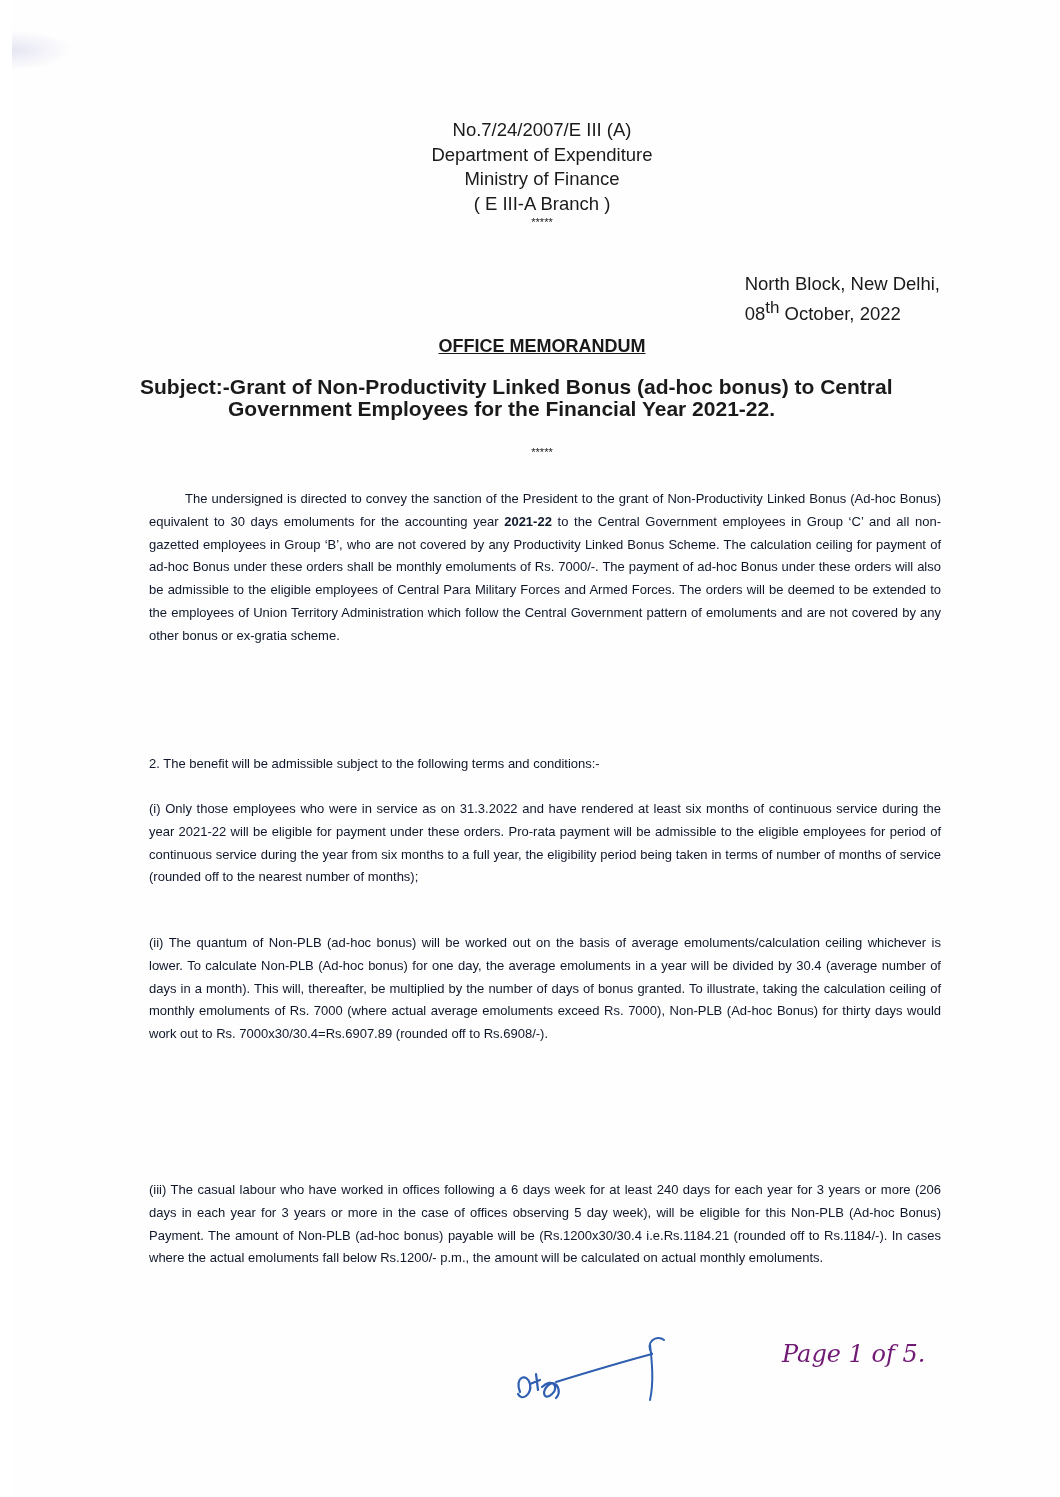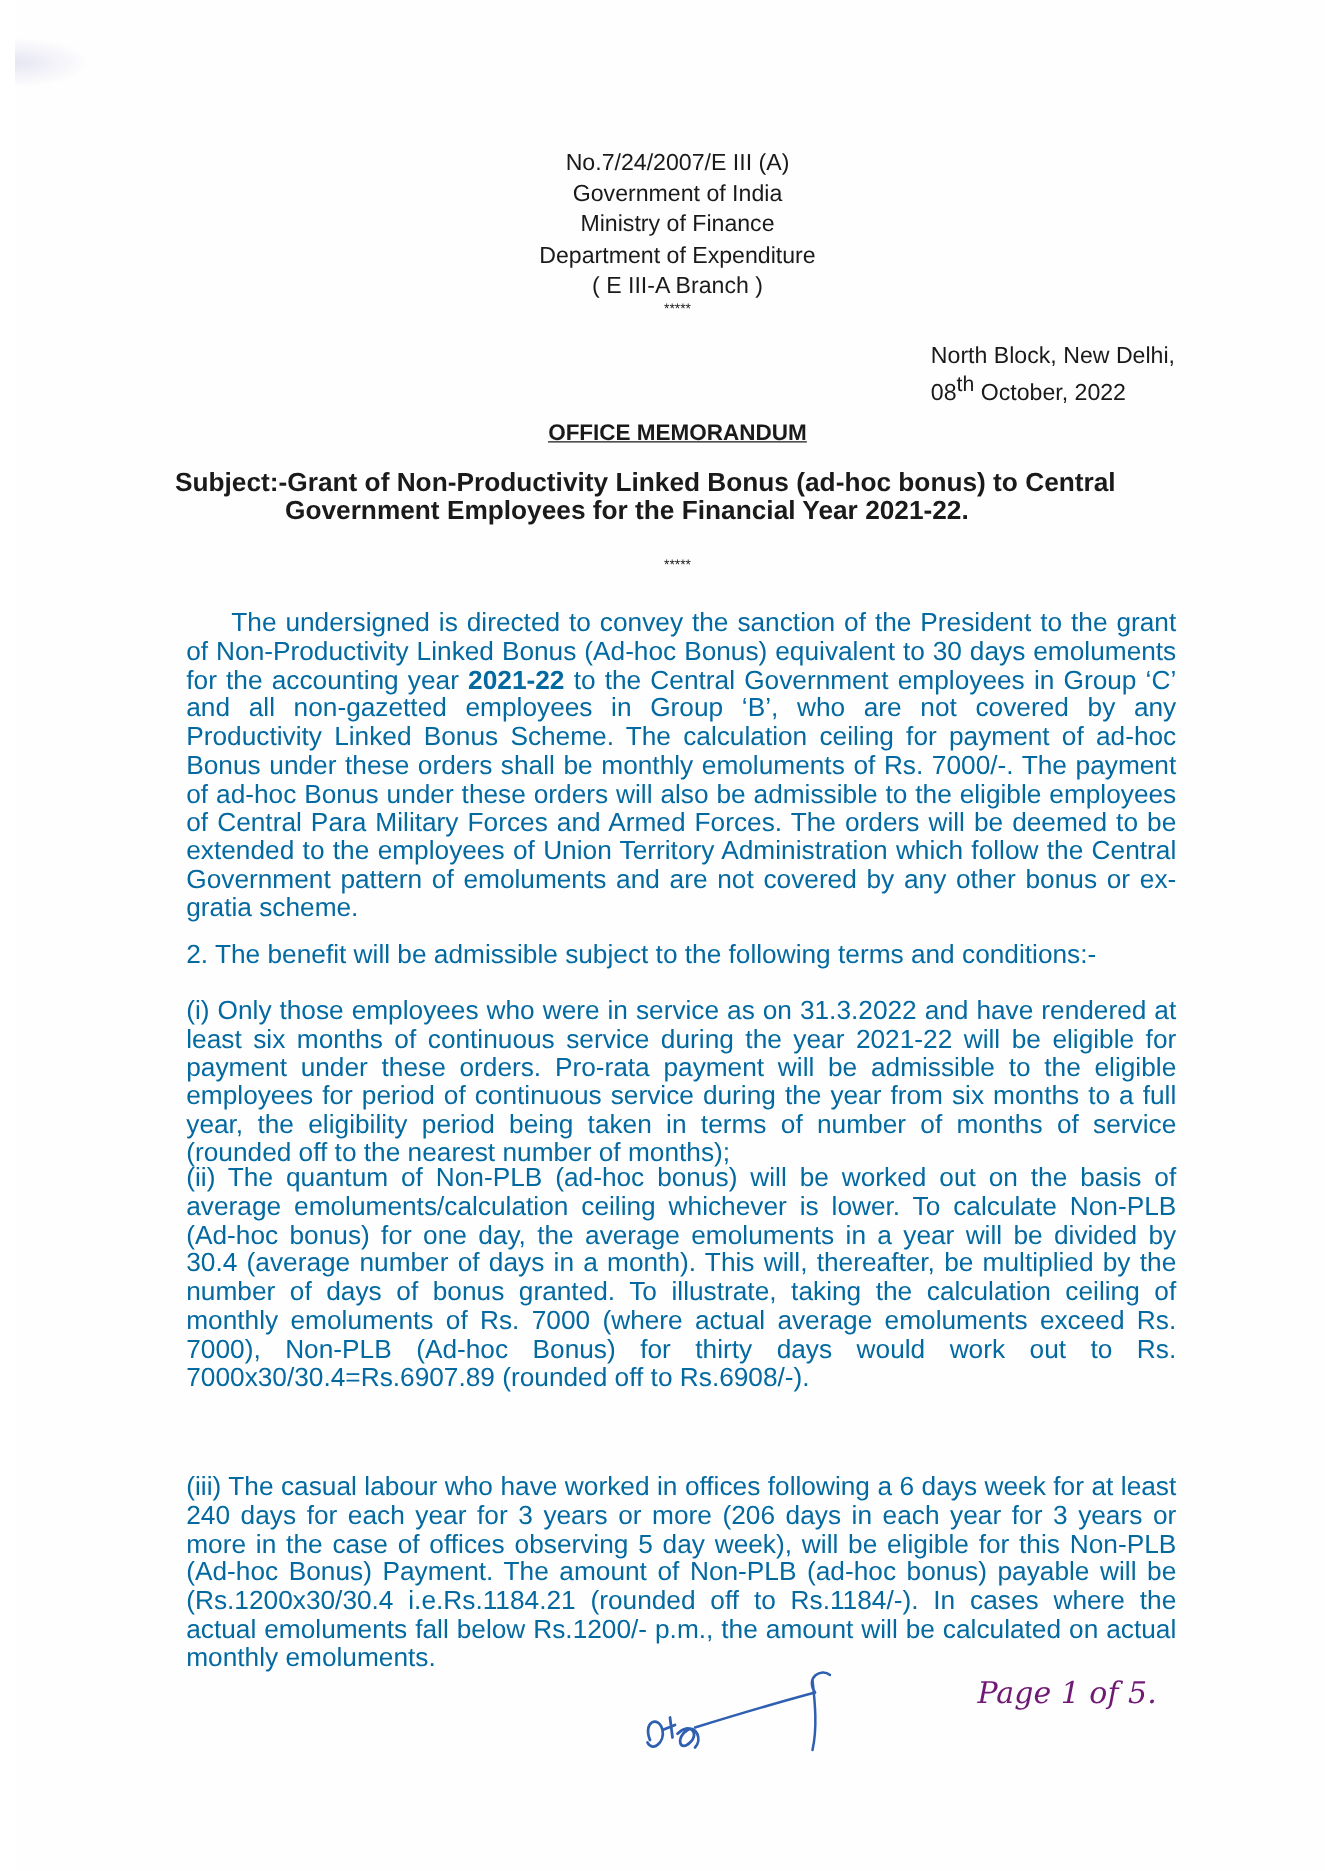--- a/index.html
+++ b/index.html
@@ -15,43 +15,42 @@
   .place-date sup { font-size: 17px; }
   .om-title { position: absolute; left: 0; width: 1060px; top: 336px; text-align: center;
     font-family: "Liberation Sans", sans-serif; font-weight: bold; font-size: 18px; }
   .om-title span { text-decoration: underline; text-align: center; }
   .subject { position: absolute; left: 128px; top: 376px; width: 800px;
     font-family: "Liberation Sans", sans-serif; font-weight: bold; font-size: 21px; line-height: 22px; }
   .subject .line2 { display: block; padding-left: 88px; }
   .subject-stars { position: absolute; left: 0; width: 1060px; top: 446px; text-align: center;
     font-family: "Liberation Sans", sans-serif; font-size: 11px; }
   .body-text { position: absolute; left: 137px; width: 792px;
-    font-family: "Liberation Sans", sans-serif; font-size: 21px; line-height: 22.8px;
-    text-align: justify; color: #0369a1; }
+    font-family: "Liberation Sans", sans-serif; font-size: 13px; line-height: 22.8px;
+    text-align: justify; color: #0f172a; }
   .para1 { top: 488px; text-indent: 36px; }
   .para2 { top: 753px; }
   .para3 { top: 798px; }
   .para4 { top: 932px; }
   .para5 { top: 1179px; }
   .body-text b { font-weight: bold; }
   .signature { position: absolute; left: 500px; top: 1332px; width: 180px; height: 80px; }
   .page-note { position: absolute; left: 770px; top: 1340px; color: #701a75;
     font-family: "DejaVu Serif", serif; font-style: italic; font-size: 24px; }
 </style>
 </head>
 <body>
 
 <div class="page">
   <div class="scan-smudge"></div>
 
   <div class="header-block">
     <div>No.7/24/2007/E III (A)</div>
-    <div>Government of India</div>
+    <div>Department of Expenditure</div>
     <div>Ministry of Finance</div>
-    <div>Department of Expenditure</div>
     <div>( E III-A Branch )</div>
     <div class="stars">*****</div>
   </div>
 
   <div class="place-date">
     <div>North Block, New Delhi,</div>
     <div><span>08</span><sup>th</sup><span> October, 2022</span></div>
   </div>
 
   <div class="om-title">

